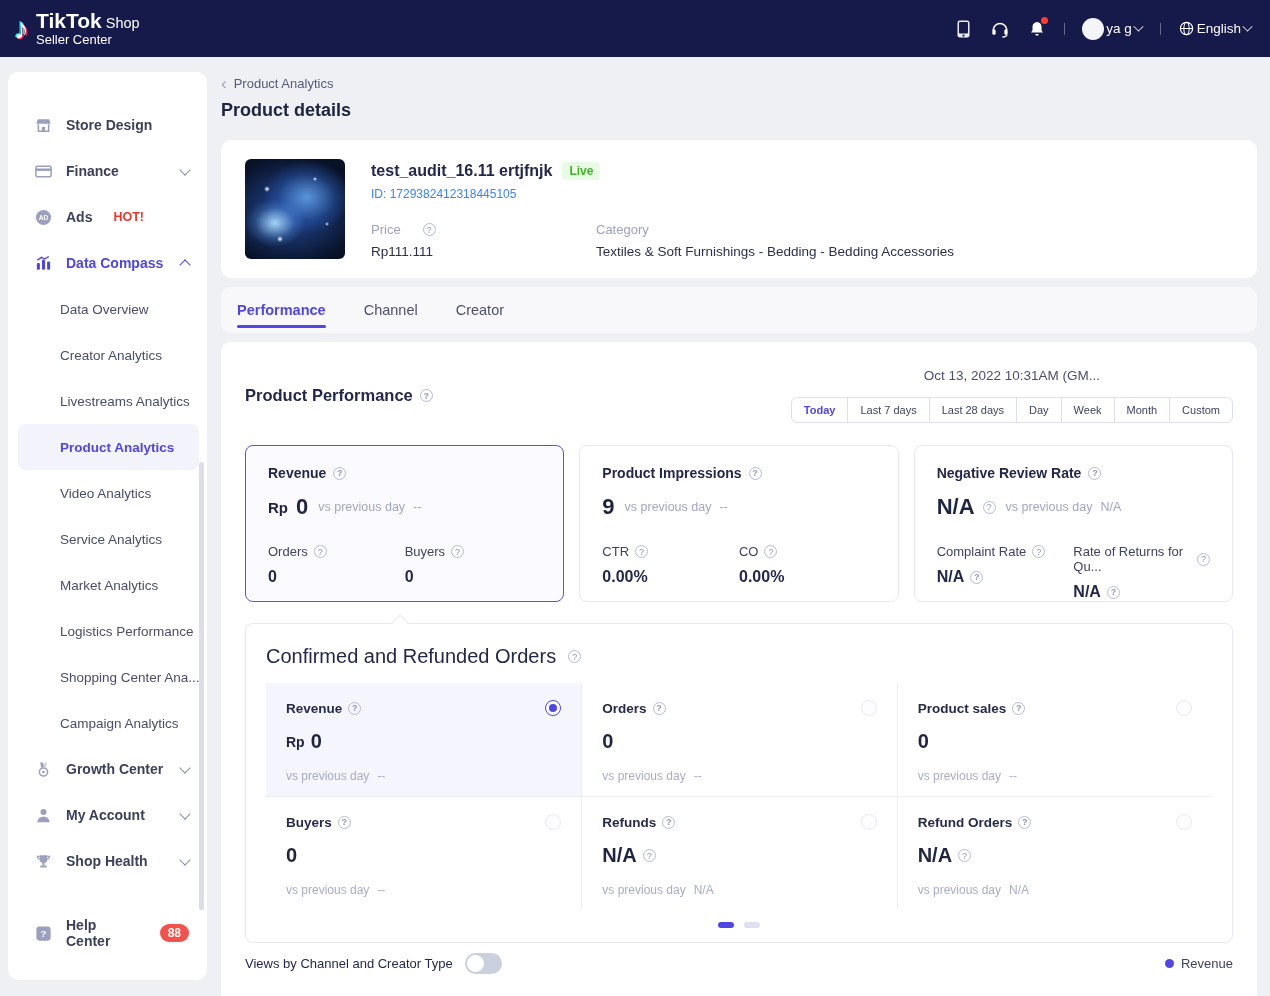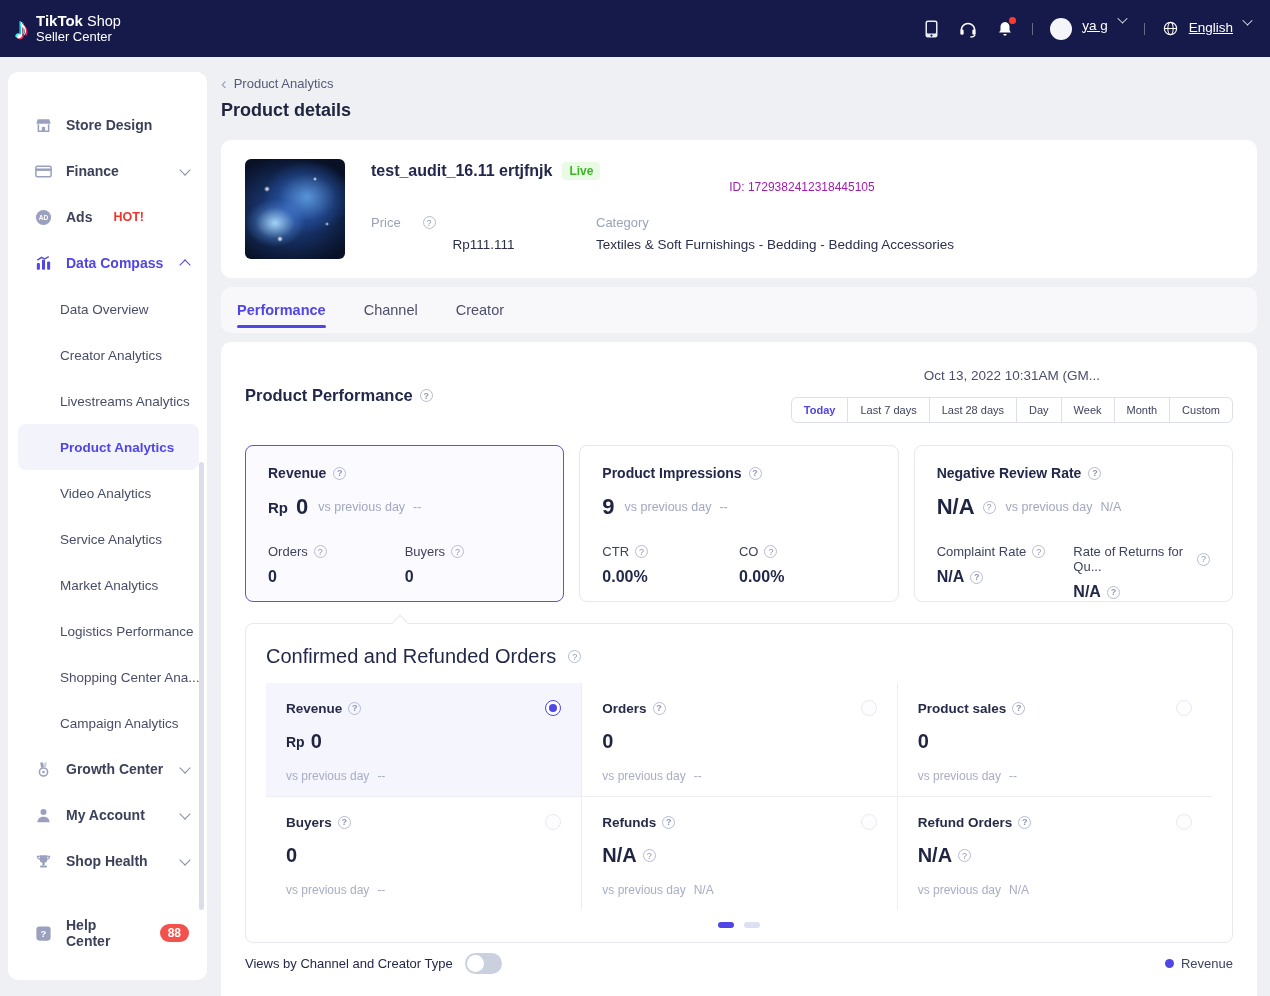--- a/index.html
+++ b/index.html
@@ -4,30 +4,30 @@
 <style>
   * { margin:0; padding:0; box-sizing:border-box; }
   html,body { width:1270px; height:996px; overflow:hidden; background:#EFF0F4;
     font-family:"Liberation Sans", sans-serif; color:#23284A; }
 
   
   .topbar { height:57px; background:#161A4B; display:flex; align-items:center; padding:0 18px 0 14px; color:#fff; }
   .brand { display:flex; align-items:center; gap:7px; }
   .note { font-size:30px; line-height:1; color:#fff; text-shadow:-1.5px -1px 0 #25F4EE, 1.5px 1px 0 #FE2C55; }
   .brand-text { line-height:1.12; }
-  .bt1 { font-size:14.5px; } .bt1 b { font-size:15px; }
+  .bt1 { font-size:14.5px; } .bt1 b { font-size:21px; }
   .bt2 { font-size:13px; font-weight:400; }
   .topnav { display:flex; gap:50px; margin-left:75px; }
   .topnav .tn { font-size:15px; font-weight:600; cursor:pointer; }
   .top-right { margin-left:auto; display:flex; align-items:center; gap:17px; }
   .tico { width:20px; height:20px; display:flex; align-items:center; justify-content:center; position:relative; cursor:pointer; }
   .tico svg { display:block; }
   .reddot { position:absolute; top:-2px; right:-1px; width:7px; height:7px; border-radius:50%; background:#FF3B30; }
   .vsep { width:1px; height:12px; background:rgba(255,255,255,.35); }
-  .userbox,.langbox { display:flex; gap:10px; cursor:pointer;text-decoration:underline; }
+  .userbox,.langbox { display:flex; align-items:center; gap:2px; cursor:pointer; }
   .avatar { width:22px; height:22px; border-radius:50%; background:#F4F5F9; }
   .uname,.lang { font-size:13.5px; }
   .chev-w { width:9px; height:9px; border-right:1.6px solid #fff; border-bottom:1.6px solid #fff; transform:rotate(45deg) scale(.8); margin-top:-4px; }
 
   
   .shell { display:flex; height:939px; }
 
   
   .sidebar { width:199px; min-width:199px; margin:15px 0 16px 8px; background:#fff; border-radius:10px; padding-top:30px; position:relative; }
   .s-item { height:46px; display:flex; align-items:center; padding:0 18px 0 26px; gap:13px; font-size:14px; font-weight:600; color:#3C415A; cursor:pointer; }
@@ -52,25 +52,25 @@
   .thumb { width:100px; height:100px; border-radius:6px; flex:none;
     background:
       radial-gradient(3px 3px at 22% 30%, #fff, transparent),
       radial-gradient(2px 2px at 70% 20%, #fff, transparent),
       radial-gradient(2px 2px at 82% 65%, #cfe6ff, transparent),
       radial-gradient(3px 3px at 35% 80%, #fff, transparent),
       radial-gradient(30px 24px at 30% 64%, rgba(170,220,255,.95), rgba(90,150,225,.3) 65%, transparent),
       radial-gradient(44px 36px at 62% 38%, rgba(100,165,235,.85), rgba(45,95,185,.35) 65%, transparent),
       radial-gradient(70px 56px at 46% 52%, rgba(45,95,195,.75), transparent),
       #081126; }
-  .pinfo { padding-top:3px; flex:1;text-align:center; }
+  .pinfo { padding-top:3px; flex:1; }
   .pname-row { display:flex; align-items:center; gap:10px; }
   .pname { font-size:16px; font-weight:700; color:#23284A; }
   .live { background:#EAFBE5; color:#3FB32A; font-size:12px; font-weight:600; padding:2px 7px; border-radius:4px; }
-  .pid { font-size:12px; color:#a21caf; }
+  .pid { margin-top:7px; font-size:12px; color:#3b82f6; }
   .pmeta { margin-top:21px; display:flex; }
   .pm-col { min-width:225px; }
   .pm-label { font-size:13px; color:#9CA1BC; display:flex; align-items:center; gap:22px; }
   .pm-val { margin-top:7px; font-size:13.5px; color:#2A2F4C; }
 
   .tabstrip { margin-top:9px; background:#F8F8FB; border-radius:10px; height:46px; display:flex; align-items:center; padding:0 16px; gap:38px; }
   .tab { font-size:14.5px; color:#4B5068; height:100%; display:flex; align-items:center; position:relative; cursor:pointer; }
   .tab.on { color:#4F46E5; font-weight:700; }
   .tab.on::after { content:""; position:absolute; left:0; right:0; bottom:5px; height:3px; border-radius:2px; background:#4F46E5; }
 

